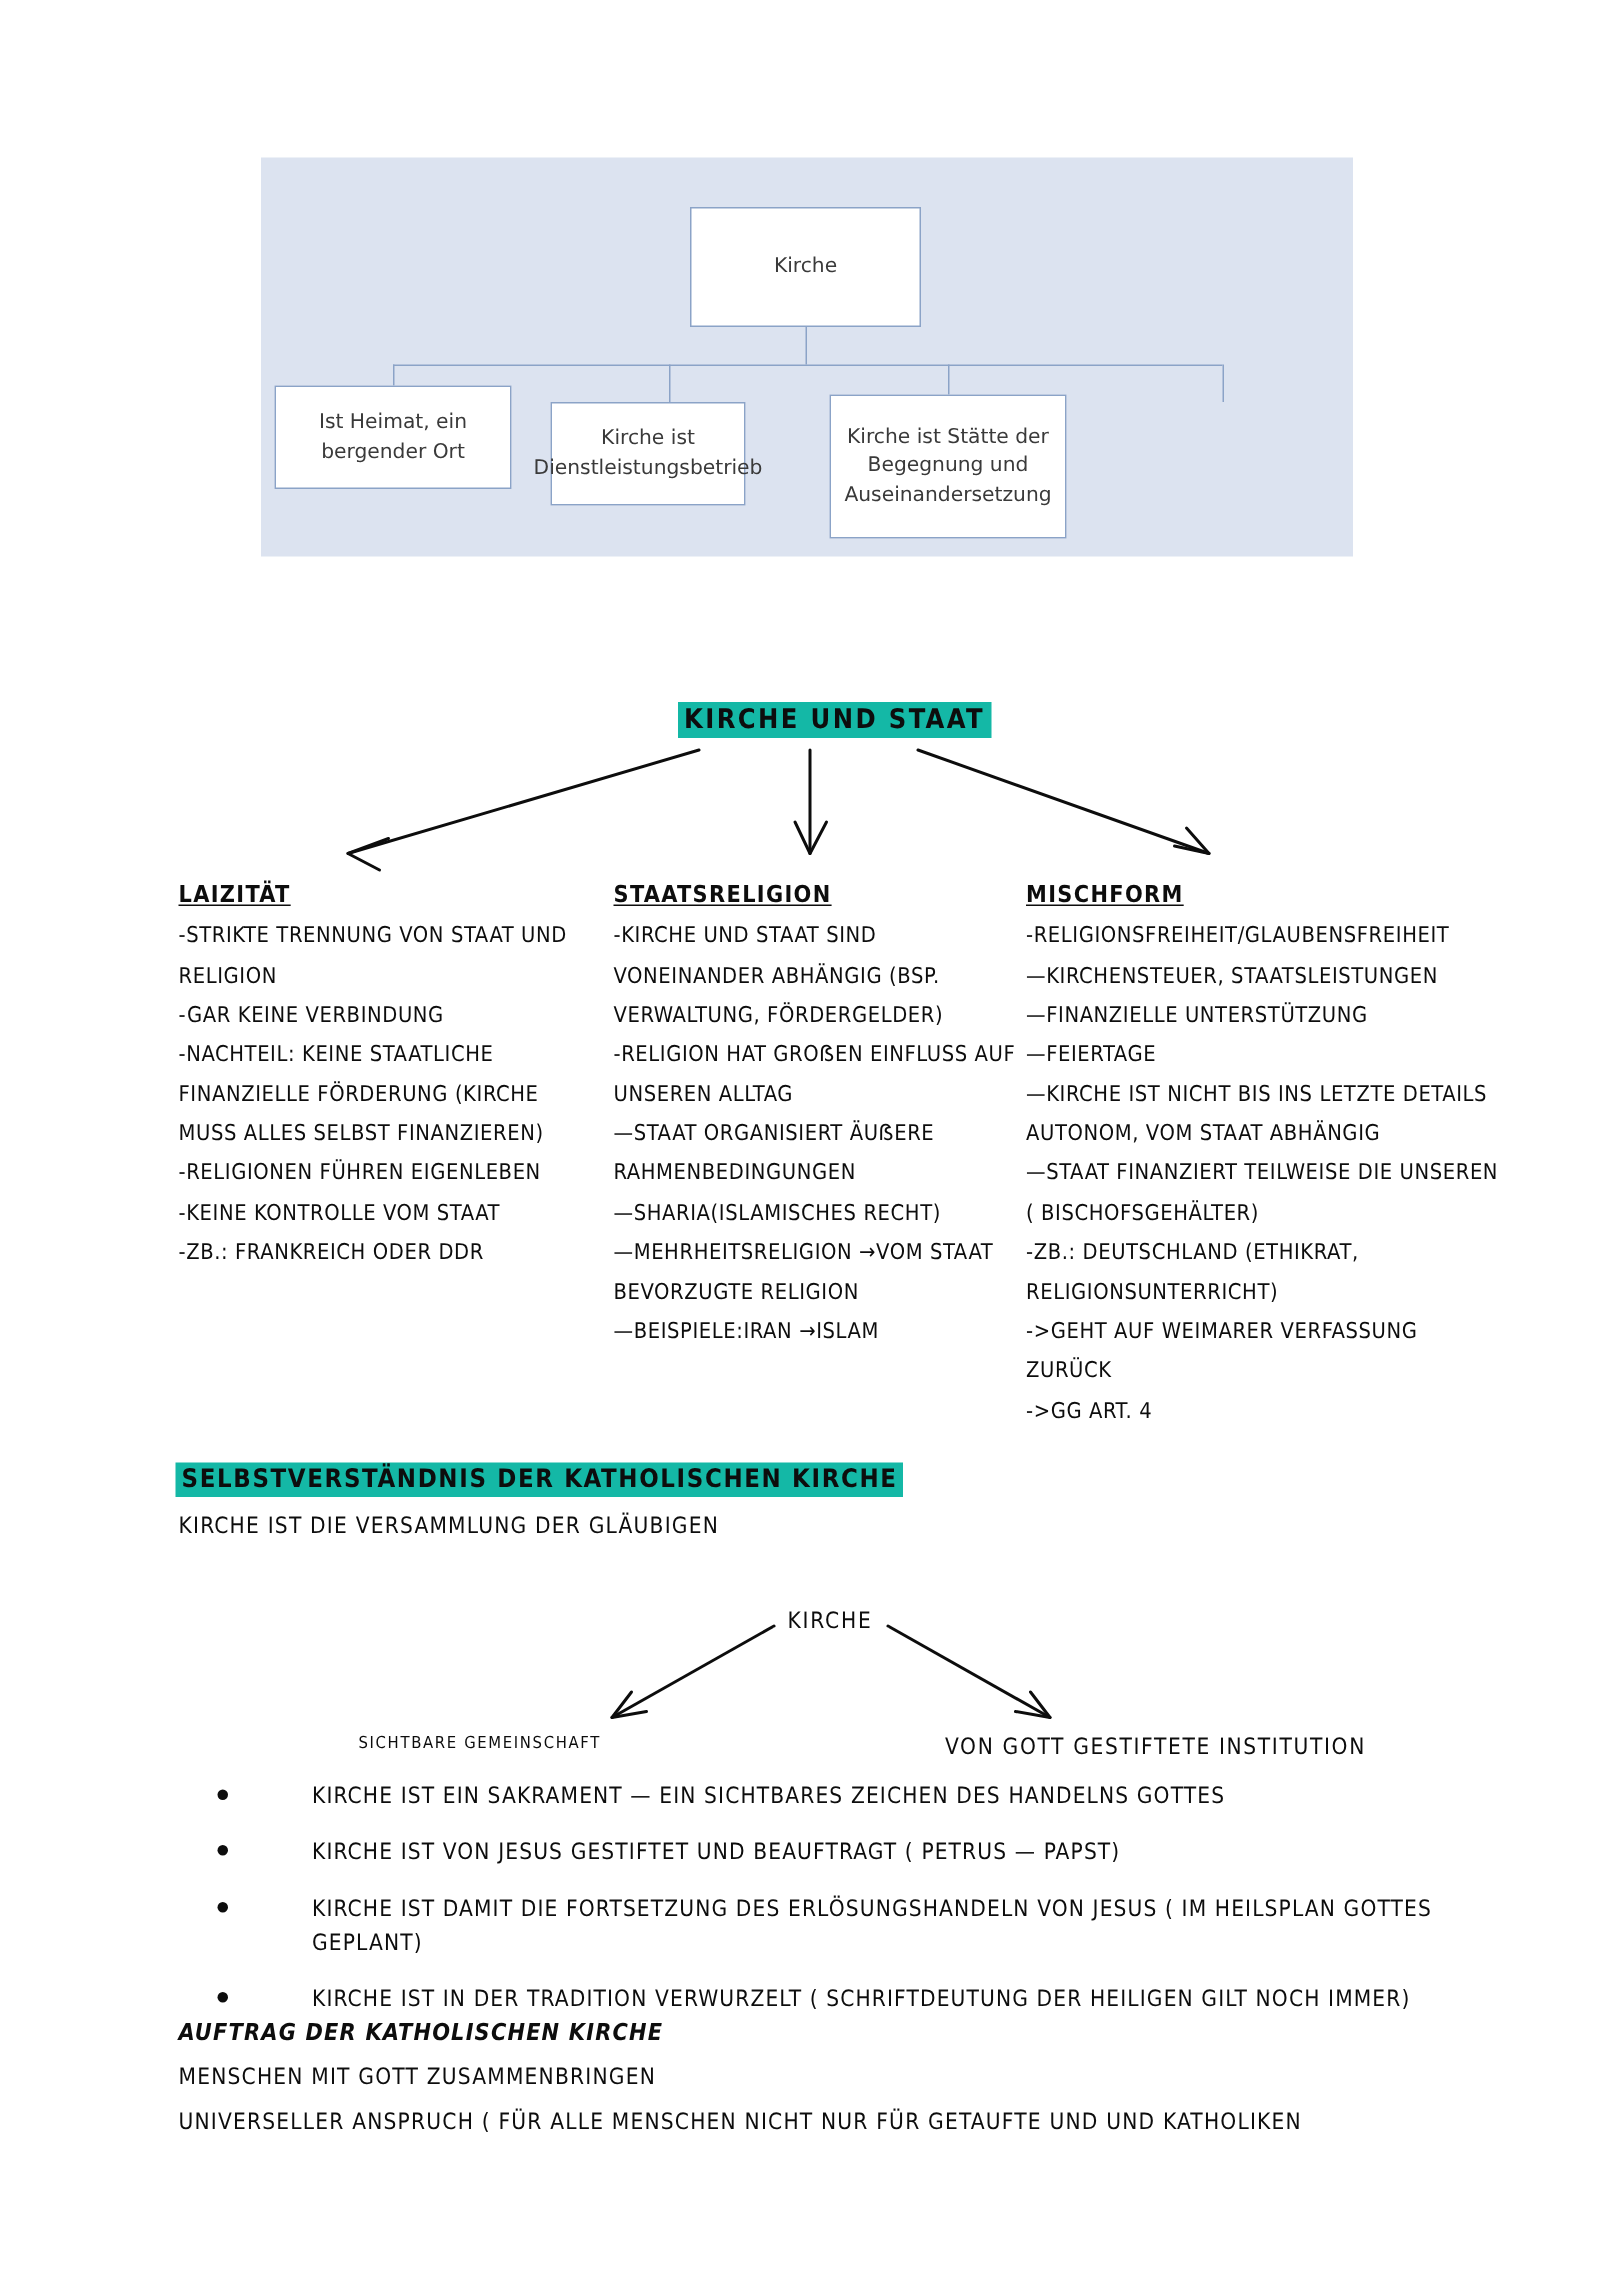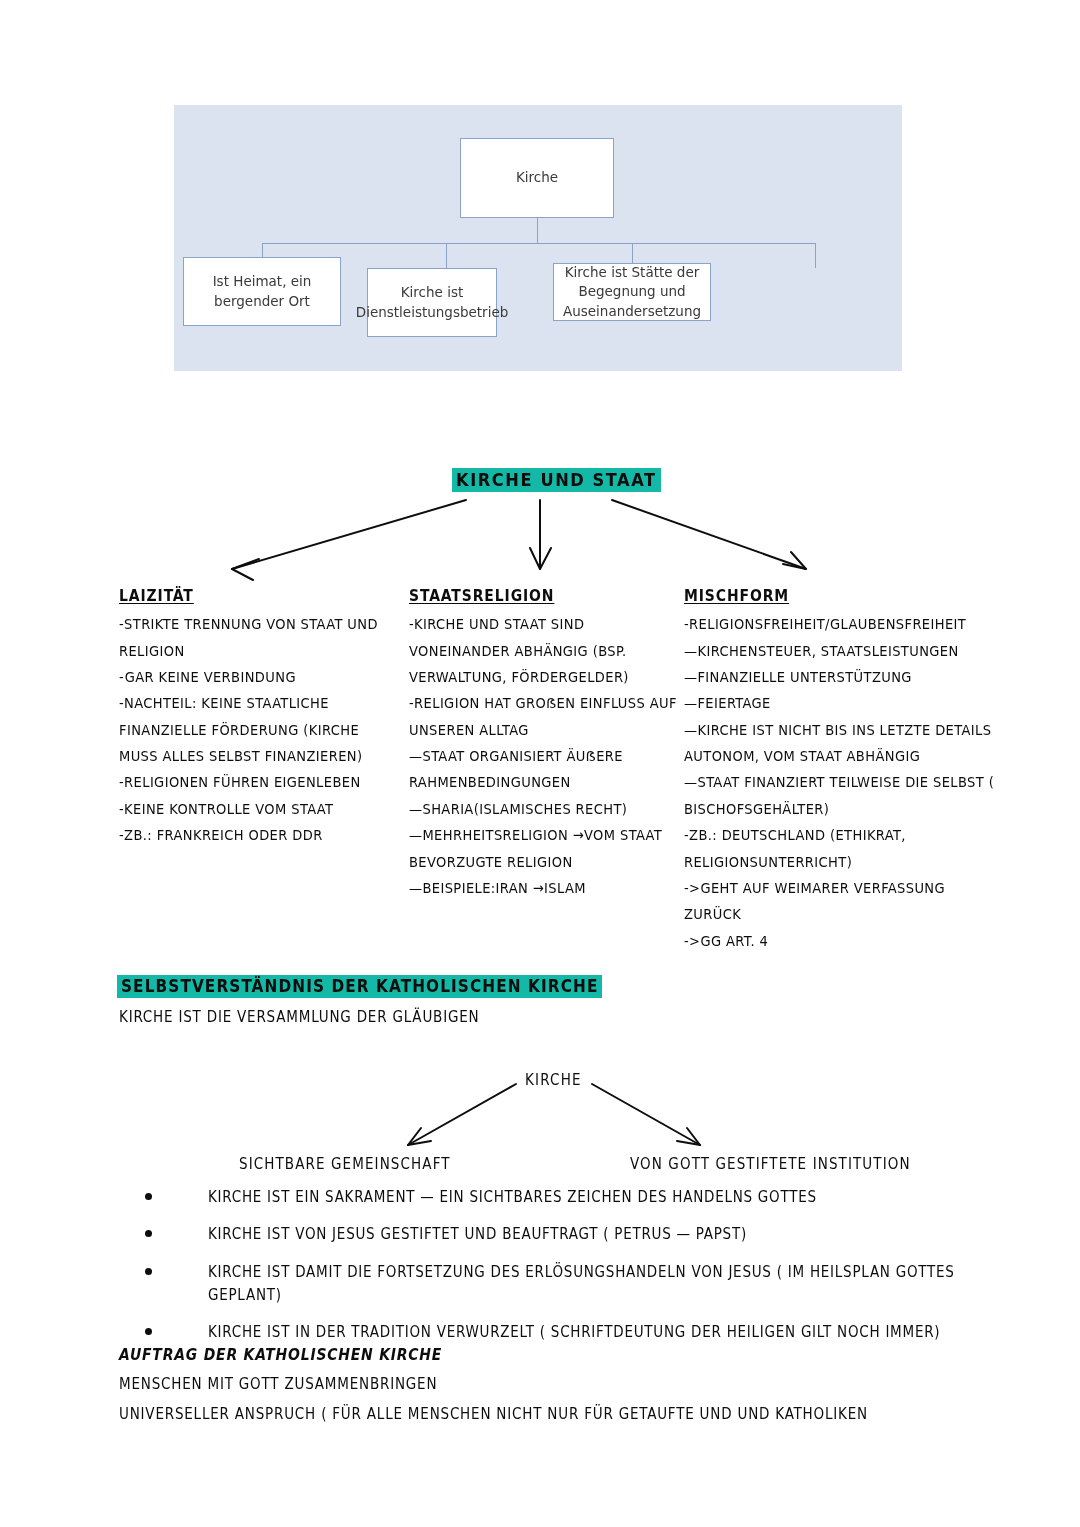--- a/index.html
+++ b/index.html
@@ -121,21 +121,21 @@
     position: absolute;
     left: 525px;
     top: 1071px;
     font-size: 15px;
     letter-spacing: 1.2px;
   }
   #branch-left {
     position: absolute;
     left: 239px;
     top: 1155px;
-    font-size: 15px;
+    font-size: 11px;
     letter-spacing: 1.1px;
   }
   #branch-right {
     position: absolute;
     left: 630px;
     top: 1155px;
     font-size: 15px;
     letter-spacing: 1.1px;
   }
 
@@ -207,21 +207,21 @@
   <div class="connector conn-v" style="left:272px; top:138px; width:1px; height:25px;"></div>
   <div class="connector conn-v" style="left:458px; top:138px; width:1px; height:25px;"></div>
   <div class="connector conn-v" style="left:641px; top:138px; width:1px; height:25px;"></div>
 
   <div class="node-box" style="left:9px; top:152px; width:158px; height:69px;">
     <span>Ist Heimat, ein bergender Ort</span>
   </div>
   <div class="node-box" style="left:193px; top:163px; width:130px; height:69px;">
     <span>Kirche ist Dienstleistungsbetrieb</span>
   </div>
-  <div class="node-box" style="left:379px; top:158px; width:158px; height:58px;">
+  <div class="node-box" style="left:379px; top:158px; width:158px; height:96px;">
     <span>Kirche ist Stätte der Begegnung und Auseinandersetzung</span>
   </div>
 </div>
 
 <svg id="kus-arrows" viewBox="0 0 1080 1527" xmlns="http://www.w3.org/2000/svg">
   <g fill="none" stroke="#0d0d0d" stroke-width="2" stroke-linecap="round" stroke-linejoin="round">
 
     <path d="M 466 500 L 232 569"></path>
     <path d="M 232 569 L 259 559 M 232 569 L 253 580"></path>
 
@@ -262,21 +262,21 @@
   <p>—BEISPIELE:IRAN →ISLAM</p>
 </div>
 
 <div id="col-mischform" class="hand col">
   <div class="col-title">MISCHFORM</div>
   <p>-RELIGIONSFREIHEIT/GLAUBENSFREIHEIT</p>
   <p>—KIRCHENSTEUER, STAATSLEISTUNGEN</p>
   <p>—FINANZIELLE UNTERSTÜTZUNG</p>
   <p>—FEIERTAGE</p>
   <p>—KIRCHE IST NICHT BIS INS LETZTE DETAILS AUTONOM, VOM STAAT ABHÄNGIG</p>
-  <p>—STAAT FINANZIERT TEILWEISE DIE SELBST ( BISCHOFSGEHÄLTER)</p>
+  <p>—STAAT FINANZIERT TEILWEISE DIE UNSEREN ( BISCHOFSGEHÄLTER)</p>
   <p>-ZB.: DEUTSCHLAND (ETHIKRAT, RELIGIONSUNTERRICHT)</p>
   <p>-&gt;GEHT AUF WEIMARER VERFASSUNG ZURÜCK</p>
   <p>-&gt;GG ART. 4</p>
 </div>
 
 <div id="selbst-heading" class="hand">
   <span class="hl">SELBSTVERSTÄNDNIS DER KATHOLISCHEN KIRCHE</span>
 </div>
 <div id="selbst-sub" class="hand">KIRCHE IST DIE VERSAMMLUNG DER GLÄUBIGEN</div>
 

